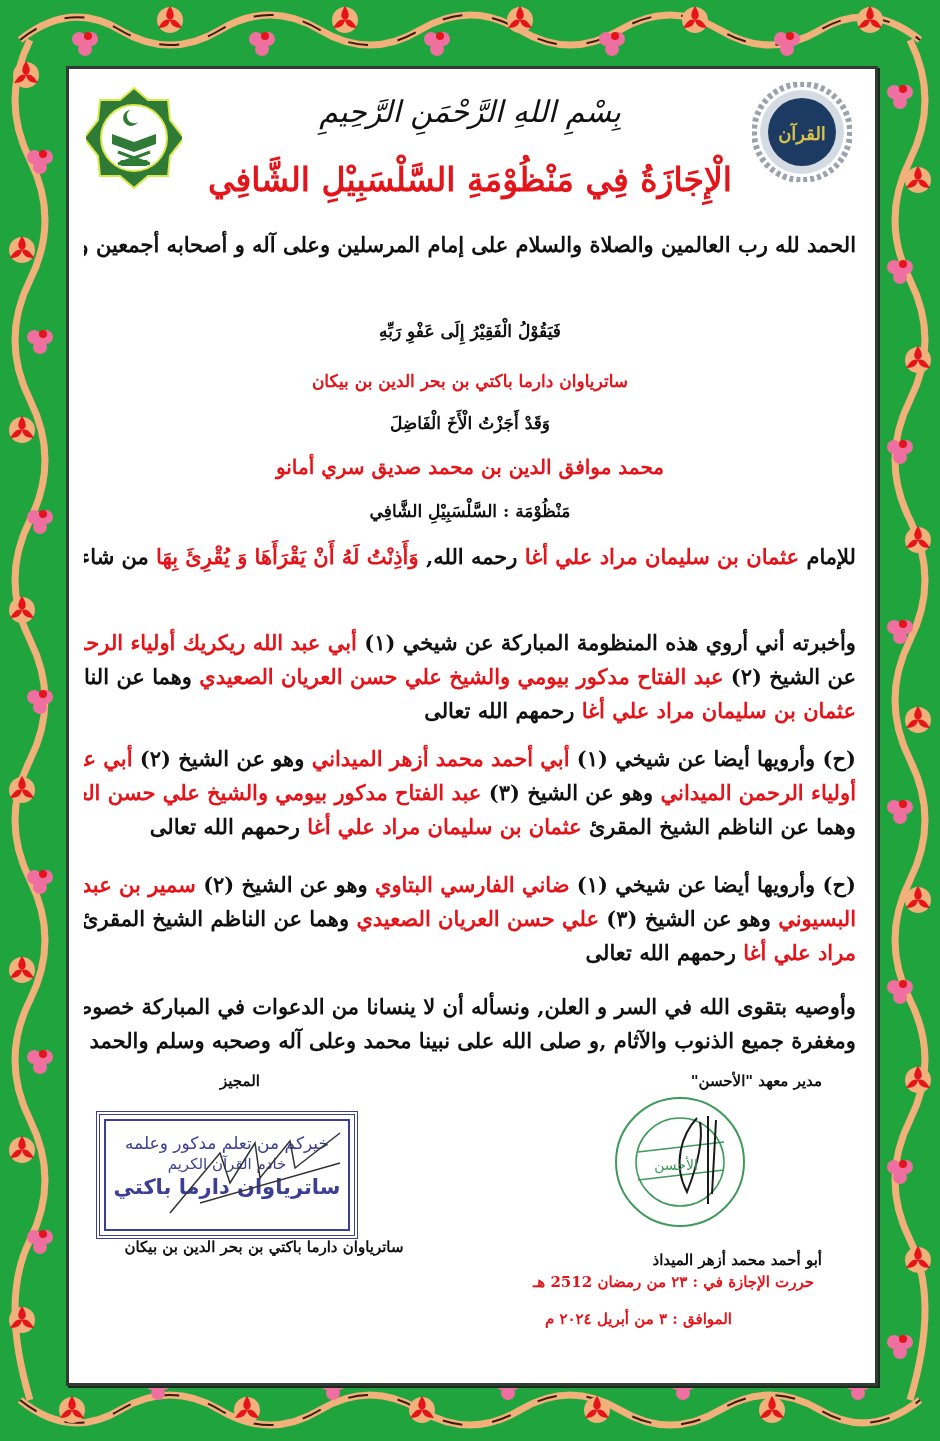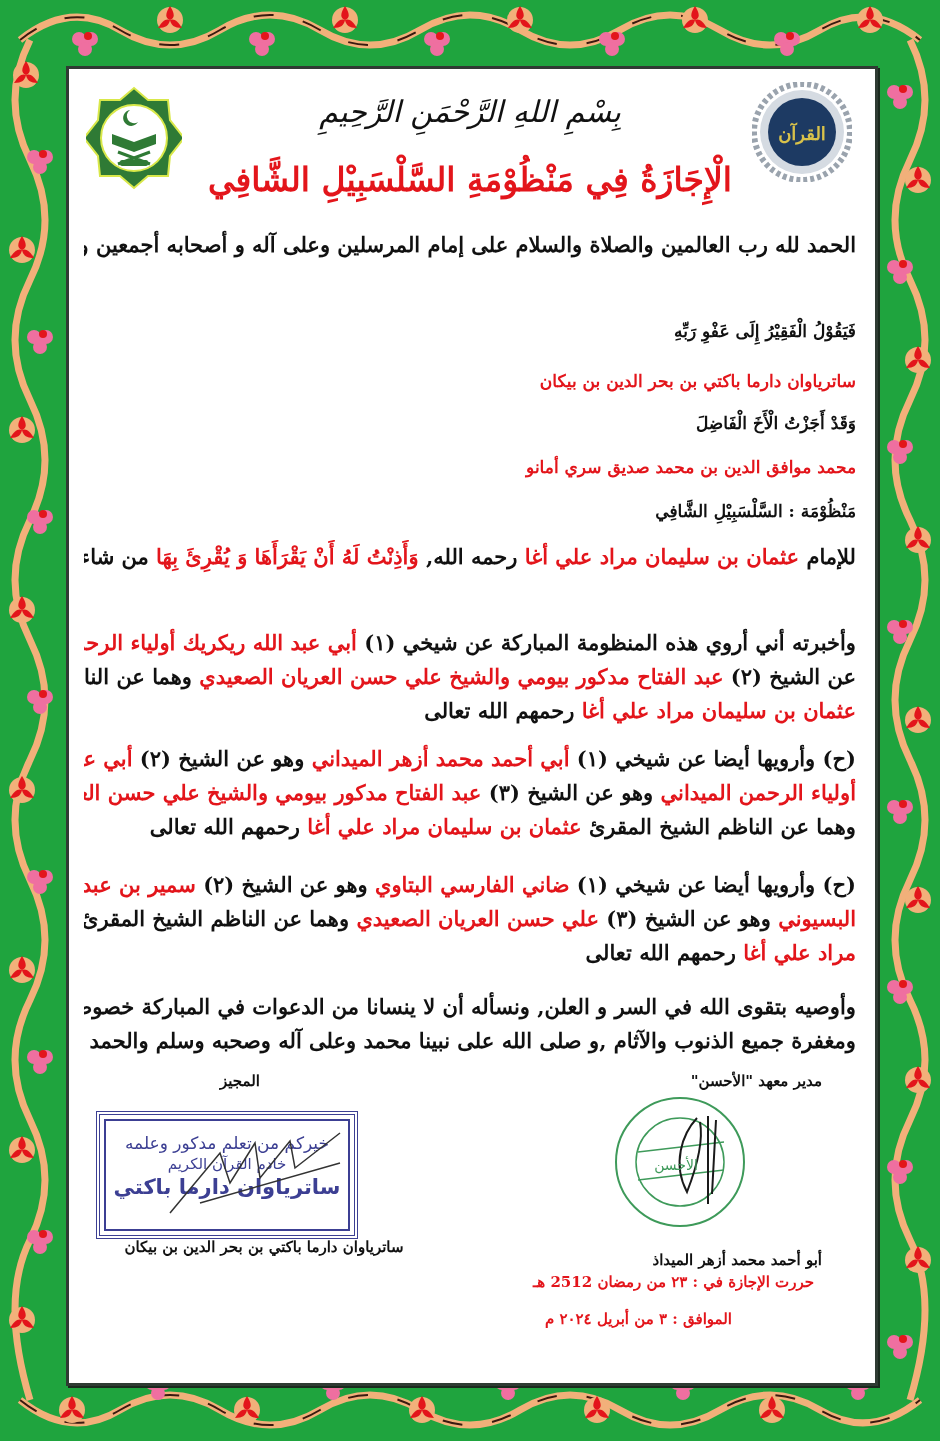--- a/index.html
+++ b/index.html
@@ -5,21 +5,21 @@
   html, body { margin:0; padding:0; }
   body { width:940px; height:1441px; position:relative; overflow:hidden; background:#1ea43c; font-family:"DejaVu Sans", sans-serif; }
   .frame { position:absolute; left:0; top:0; width:940px; height:1441px; background:#1fa43e; }
   .vine { position:absolute; left:0; top:0; width:940px; height:1441px; }
   .panel { position:absolute; left:66px; top:66px; width:806px; height:1314px; background:#ffffff; border:3px solid #2f3b33; box-shadow:2px 2px 0 #1a2a1e; }
   .logo-left { position:absolute; left:86px; top:86px; width:96px; height:104px; }
   .logo-right { position:absolute; left:752px; top:82px; width:100px; height:100px; }
   .basmala { position:absolute; left:260px; top:94px; width:420px; height:46px; text-align:center; font-family:"DejaVu Serif", serif; font-size:30px; color:#111; letter-spacing:1px; font-style:italic; }
   .title { position:absolute; left:200px; top:160px; width:540px; text-align:center; color:#e3151b; font-family:"DejaVu Serif", serif; font-weight:bold; font-size:33px; direction:rtl; }
   .body { position:absolute; left:84px; width:772px; direction:rtl; text-align:justify; font-family:"DejaVu Serif", serif; font-weight:bold; font-size:21px; color:#111; line-height:34px; }
-  .center { text-align:right; }
+  .center { text-align:center; }
   .red { color:#e3151b; }
   .line { white-space:nowrap; overflow:hidden; }
   .sig { position:absolute; direction:rtl; font-family:"DejaVu Serif", serif; font-weight:bold; font-size:15px; color:#111; }
   .stamp-box { position:absolute; left:96px; top:1111px; width:254px; height:120px; border:4px double #3c3f93; outline:2px solid #3c3f93; outline-offset:-10px; text-align:center; direction:rtl; color:#3c3f93; font-family:"DejaVu Sans", sans-serif; }
   .stamp-box .l1 { margin-top:18px; font-size:17px; }
   .stamp-box .l2 { font-size:15px; margin-top:2px; }
   .stamp-box .l3 { font-size:21px; font-weight:bold; margin-top:2px; }
   .round-stamp { position:absolute; left:612px; top:1094px; width:136px; height:136px; }
   .dates { position:absolute; direction:rtl; color:#e3151b; font-family:"DejaVu Serif", serif; font-weight:bold; font-size:15px; }
 </style>
@@ -134,21 +134,21 @@
 <div class="basmala">بِسْمِ اللهِ الرَّحْمَنِ الرَّحِيمِ</div>
 <div class="title">الْإِجَازَةُ فِي مَنْظُوْمَةِ السَّلْسَبِيْلِ الشَّافِي</div>
 
 <div class="body" style="top:228px;">
   <div class="line">الحمد لله رب العالمين والصلاة والسلام على إمام المرسلين وعلى آله و أصحابه أجمعين ومن تبعهم بإحسان</div>
 </div>
 
 <div class="body center" style="top:314px; font-size:17px;">فَيَقُوْلُ الْفَقِيْرُ إِلَى عَفْوِ رَبِّهِ</div>
 <div class="body center red" style="top:364px; font-size:17px;">ساترياوان دارما باكتي بن بحر الدين بن بيكان</div>
 <div class="body center" style="top:406px; font-size:17px;">وَقَدْ أَجَزْتُ الْأَخَ الْفَاضِلَ</div>
-<div class="body center red" style="top:450px; font-size:17px;">محمد موافق الدين بن محمد صديق سري أمانو</div>
+<div class="body center red" style="top:450px; font-size:20px;">محمد موافق الدين بن محمد صديق سري أمانو</div>
 <div class="body center" style="top:494px; font-size:17px;">مَنْظُوْمَة : السَّلْسَبِيْلِ الشَّافِي</div>
 
 <div class="body" style="top:540px;">
   <div class="line">
     <span>للإمام </span><span class="red">عثمان بن سليمان مراد علي أغا</span><span> رحمه الله, </span><span class="red">وَأَذِنْتُ لَهُ أَنْ يَقْرَأَهَا وَ يُقْرِئَ بِهَا</span><span> من شاء متى شاء في أي قطر</span>
   </div>
 </div>
 
 <div class="body" style="top:626px;">
   <div class="line"><span>وأخبرته أني أروي هذه المنظومة المباركة عن شيخي (١) </span><span class="red">أبي عبد الله ريكريك أولياء الرحمن السورينجي</span><span> وهو</span></div>

